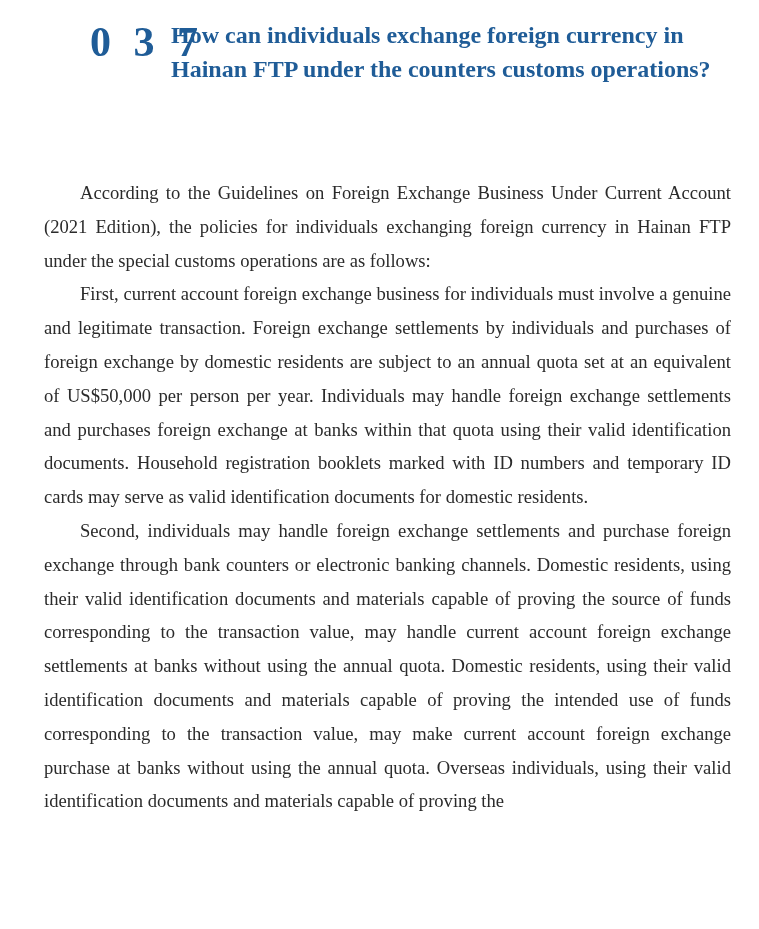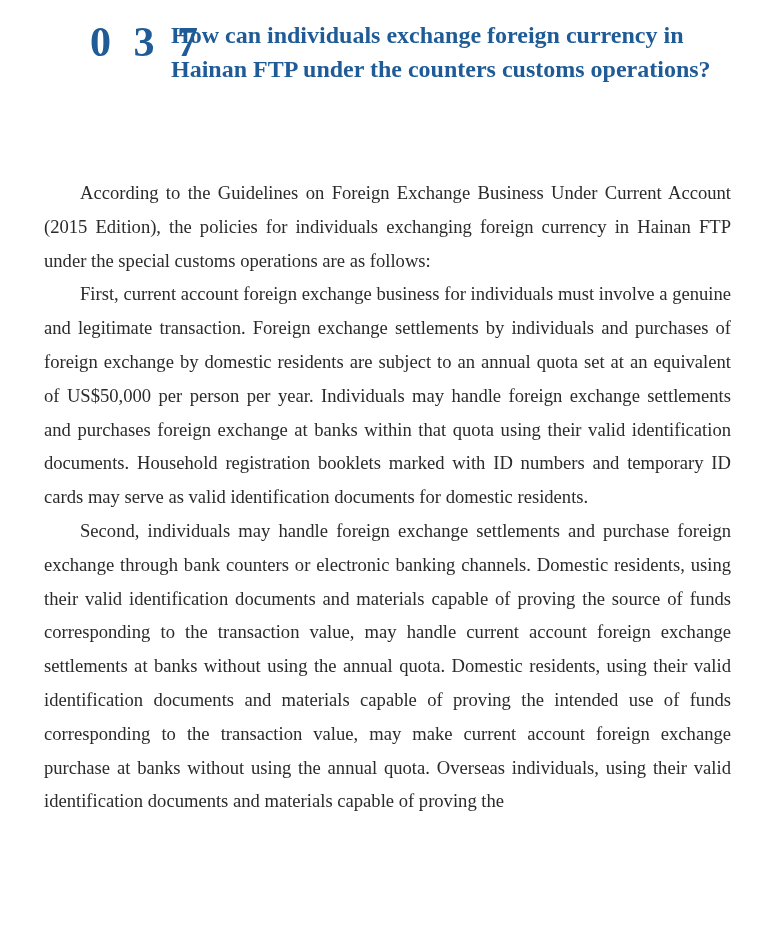--- a/index.html
+++ b/index.html
@@ -61,16 +61,16 @@
   </style>
 </head>
 <body>
 
 <div class="header">
   <div class="qnum">0 3 7</div>
   <div class="qtitle">How can individuals exchange foreign currency in Hainan FTP under the counters customs operations?</div>
 </div>
 
 <div class="content">
-  <p class="para">According to the Guidelines on Foreign Exchange Business Under Current Account (2015 Edition), the policies for individuals exchanging foreign currency in Hainan FTP under the special customs operations are as follows:</p>
+  <p class="para">According to the Guidelines on Foreign Exchange Business Under Current Account (2021 Edition), the policies for individuals exchanging foreign currency in Hainan FTP under the special customs operations are as follows:</p>
   <p class="para">First, current account foreign exchange business for individuals must involve a genuine and legitimate transaction. Foreign exchange settlements by individuals and purchases of foreign exchange by domestic residents are subject to an annual quota set at an equivalent of US$50,000 per person per year. Individuals may handle foreign exchange settlements and purchases foreign exchange at banks within that quota using their valid identification documents. Household registration booklets marked with ID numbers and temporary ID cards may serve as valid identification documents for domestic residents.</p>
   <p class="para">Second, individuals may handle foreign exchange settlements and purchase foreign exchange through bank counters or electronic banking channels. Domestic residents, using their valid identification documents and materials capable of proving the source of funds corresponding to the transaction value, may handle current account foreign exchange settlements at banks without using the annual quota. Domestic residents, using their valid identification documents and materials capable of proving the intended use of funds corresponding to the transaction value, may make current account foreign exchange purchase at banks without using the annual quota. Overseas individuals, using their valid identification documents and materials capable of proving the</p>
 </div>
 
 </body></html>

